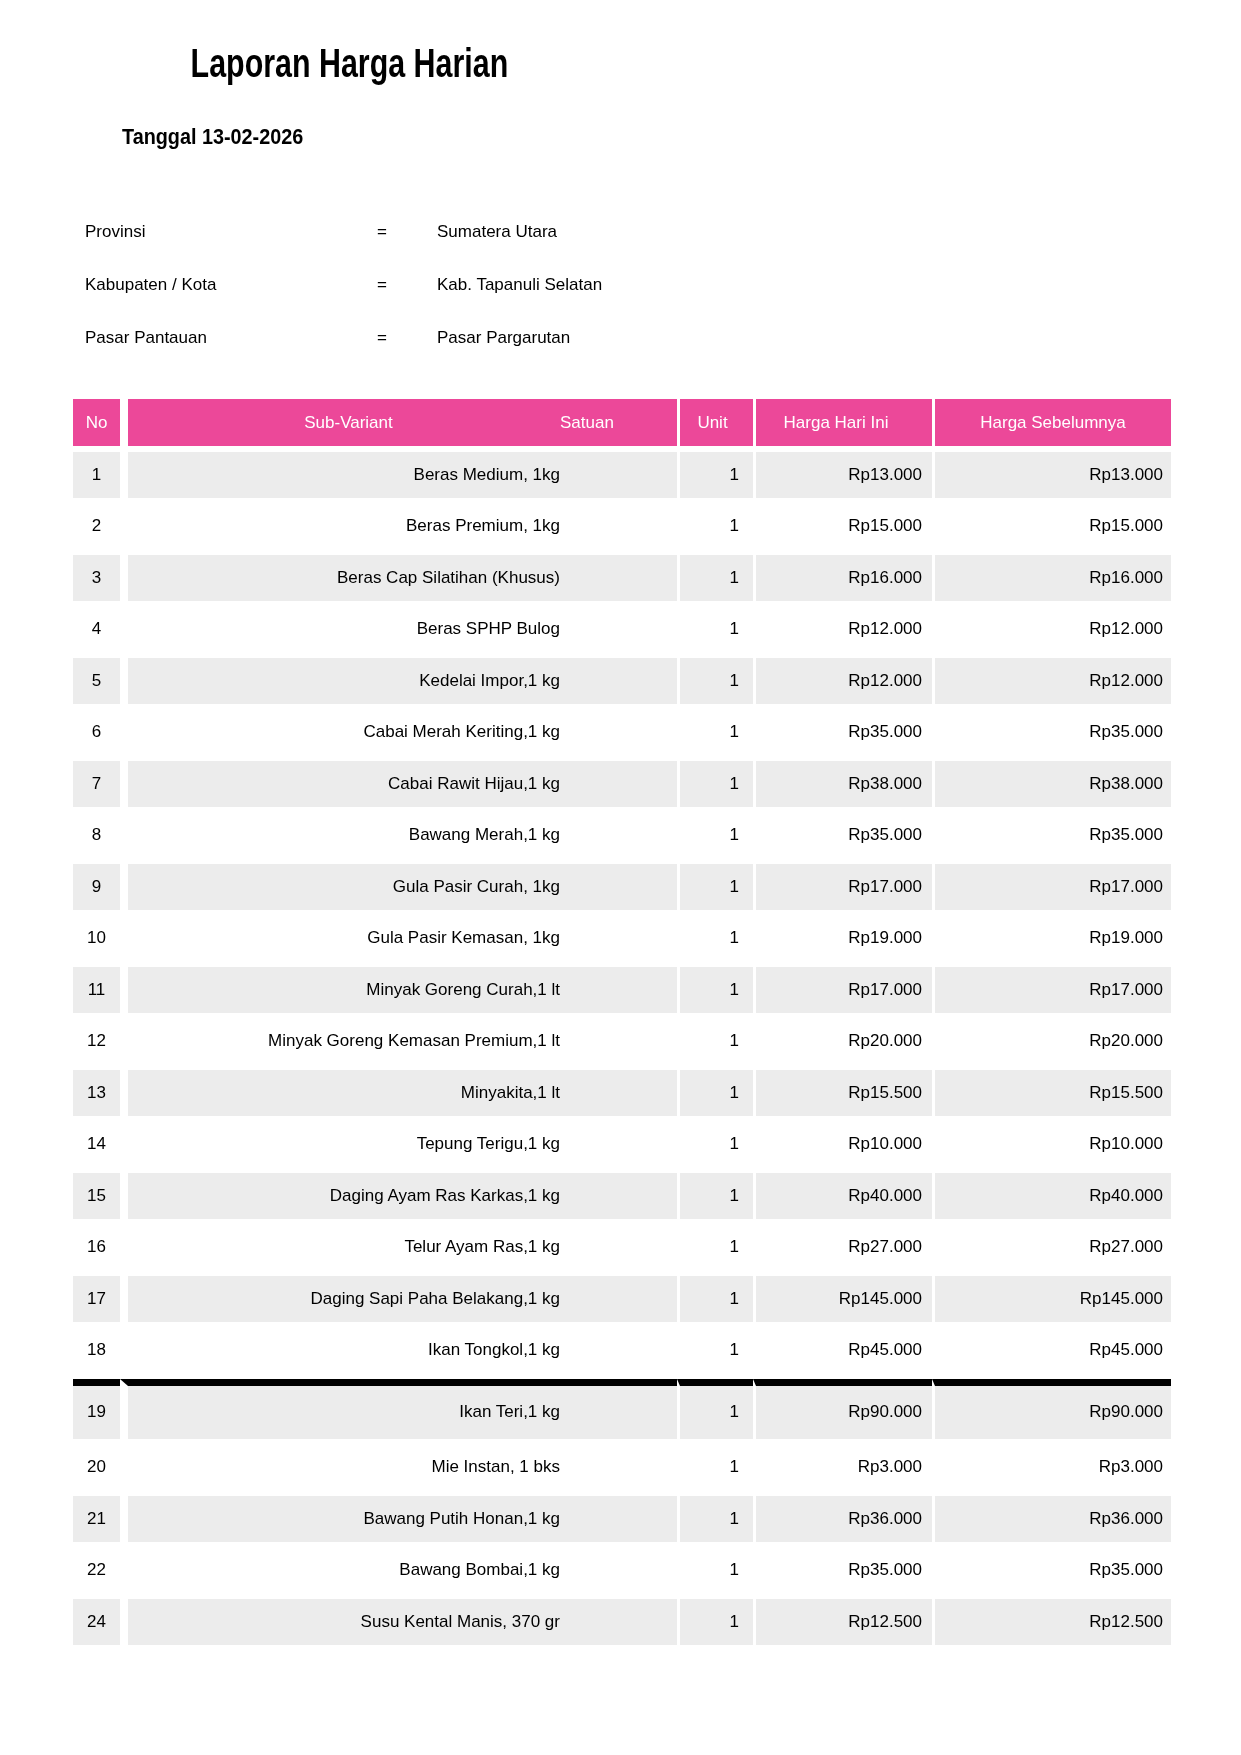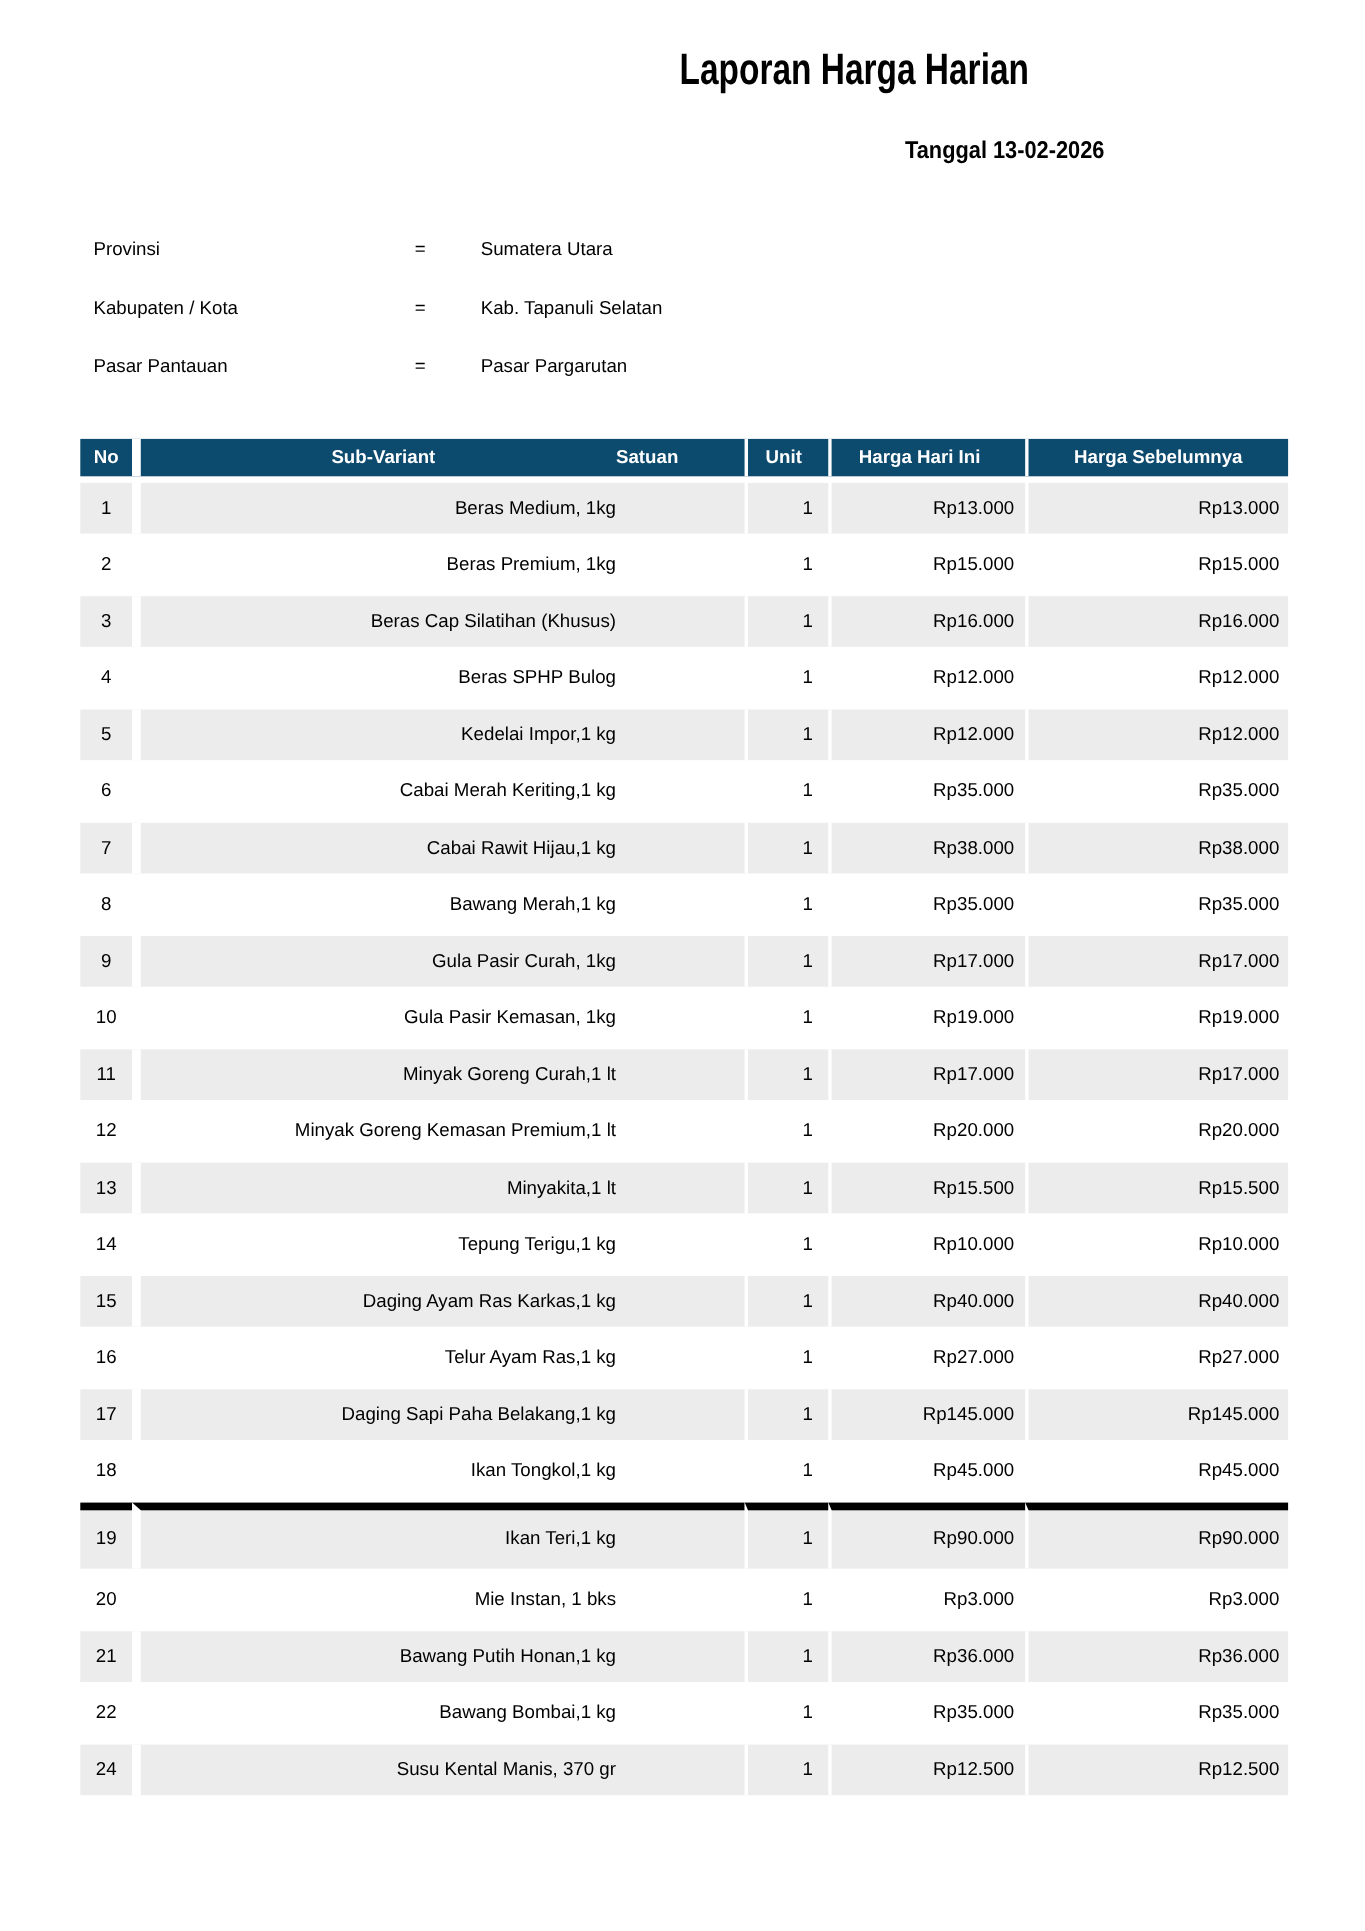--- a/index.html
+++ b/index.html
@@ -11,21 +11,21 @@
   .page {
     position:relative;
     width:1241px;
     height:1755px;
     background:#ffffff;
     overflow:hidden;
   }
   .header-block {
     margin:40px 0 0 73px;
     width:980px;
-    text-align:right;
+    text-align:left;
   }
   .doc-title {
     font-size:40px;
     font-weight:bold;
     line-height:46px;
     letter-spacing:0;
     transform:scaleX(0.76);
     transform-origin:center;
     white-space:nowrap;
   }
@@ -34,42 +34,42 @@
     font-size:22px;
     font-weight:bold;
     line-height:26px;
     transform:scaleX(0.90);
     transform-origin:center;
     white-space:nowrap;
   }
   .info-block { margin:62px 0 0 85px; }
   .info-row {
     display:flex;
-    align-items:center;
+    align-items:flex-end;
     height:30px;
     margin-bottom:23px;
     font-size:17px;
   }
   .info-label { width:292px; }
   .info-eq { width:24px; }
   .info-value { margin-left:36px; }
 
   table.price-table {
     margin:45px 0 0 73px;
     border-collapse:separate;
     border-spacing:0 6px;
     table-layout:fixed;
     width:1098px;
     font-size:17px;
   }
   .price-table th {
-    background:#0c4a6e;
+    background:#ec4899;
     color:#ffffff;
-    font-weight:bold;
-    height:34px;
+    font-weight:normal;
+    height:47px;
     vertical-align:middle;
     padding:0;
   }
   .price-table td {
     height:45.5px;
     vertical-align:middle;
     padding:0;
   }
   .price-table tbody tr:nth-child(odd) td { background:#ECECEC; }
   .price-table tbody tr:nth-child(even) td { background:#ffffff; }

